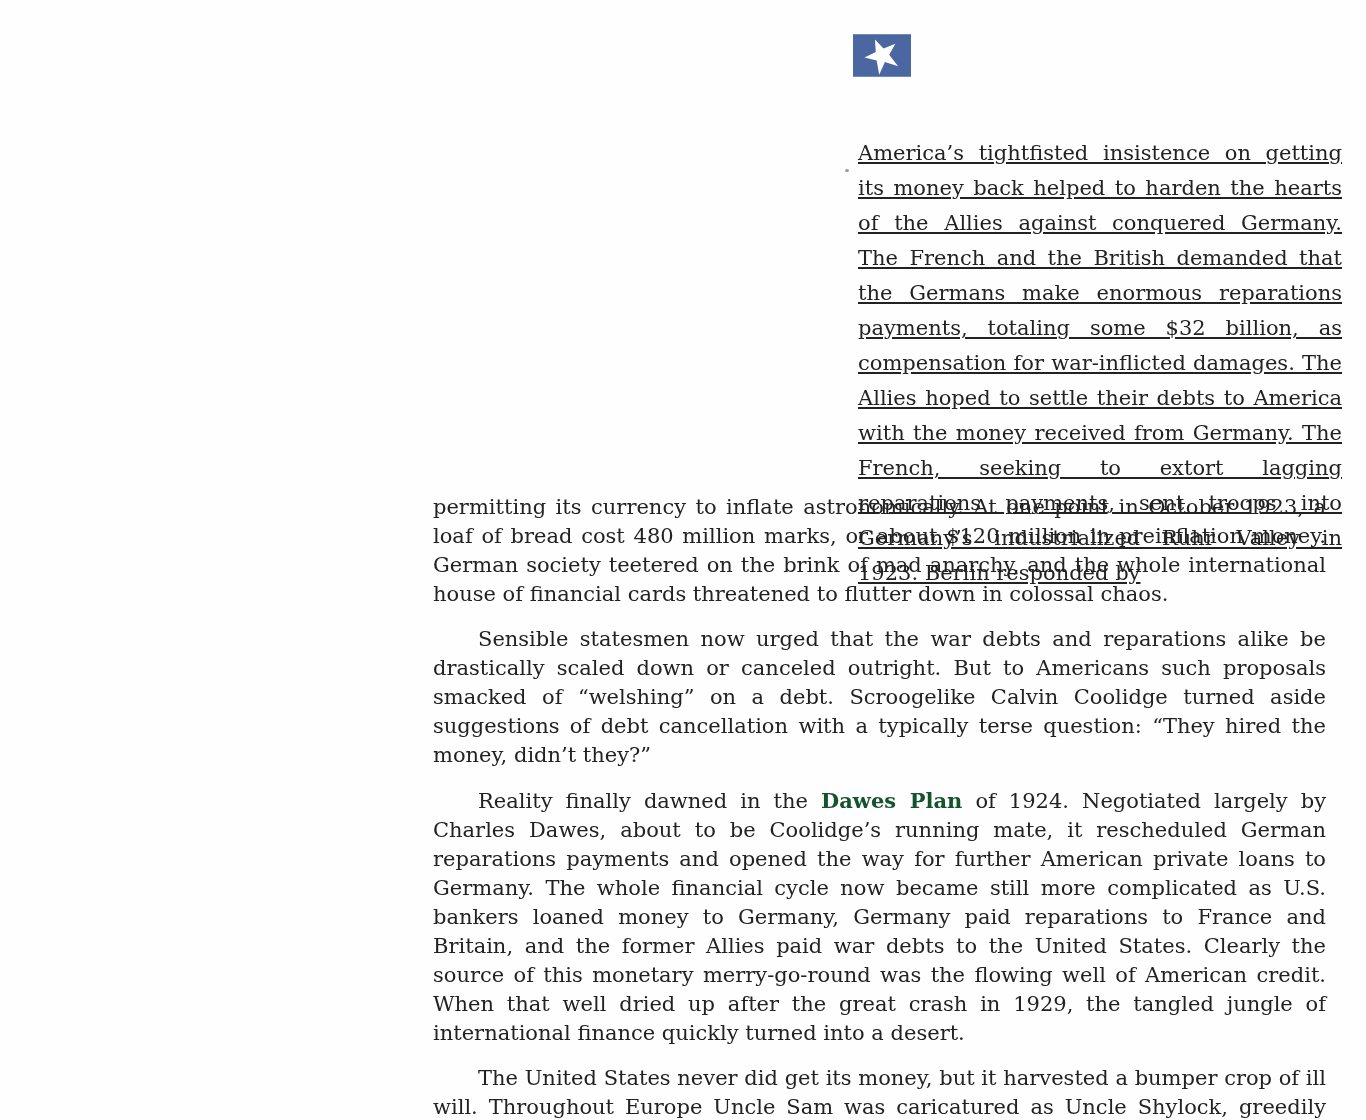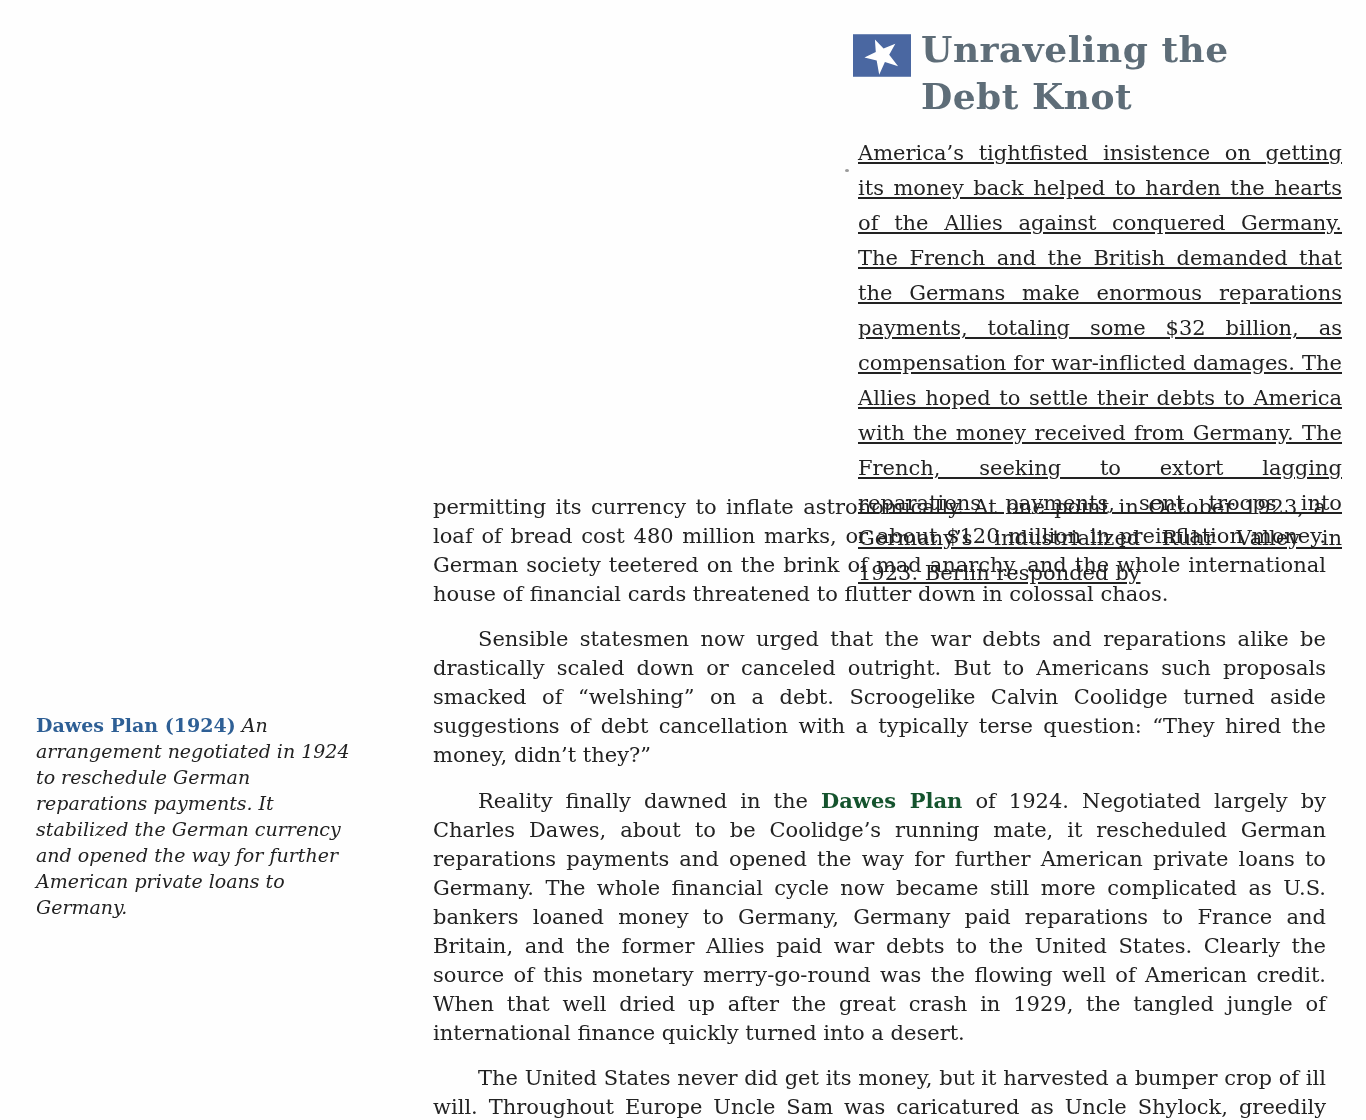--- a/index.html
+++ b/index.html
@@ -78,32 +78,27 @@
 
 <div class="page">
 
   <div class="feature-header">
     <span class="flag-icon">
       <svg viewBox="0 0 60 44" xmlns="http://www.w3.org/2000/svg">
         <rect x="0" y="0" width="60" height="44" fill="#4a67a1"></rect>
         <polygon points="30,4 34.4,16.1 47.5,16.6 37.1,24.4 40.7,38.9 30,29.4 19.3,38.9 22.9,24.4 12.5,16.6 25.6,16.1" fill="#ffffff" transform="rotate(-24 30 22)"></polygon>
       </svg>
     </span>
-    <h2 class="feature-title">
-      <span>Unraveling the</span><br>
-      <span>Debt Knot</span>
-    </h2>
   </div>
 
   <span class="scan-dot"></span>
 
   <div class="narrow-col">America’s tightfisted insistence on getting its money back helped to harden the hearts of the Allies against conquered Germany. The French and the British demanded that the Germans make enormous reparations payments, totaling some $32 billion, as compensation for war-inflicted damages. The Allies hoped to settle their debts to America with the money received from Germany. The French, seeking to extort lagging reparations payments, sent troops into Germany’s industrialized Ruhr Valley in 1923. Berlin responded by</div>
 
   <div class="main-col">
     <p>permitting its currency to inflate astronomically. At one point in October 1923, a loaf of bread cost 480 million marks, or about $120 million in preinflation money. German society teetered on the brink of mad anarchy, and the whole international house of financial cards threatened to flutter down in colossal chaos.</p>
     <p class="indent">Sensible statesmen now urged that the war debts and reparations alike be drastically scaled down or canceled outright. But to Americans such proposals smacked of “welshing” on a debt. Scroogelike Calvin Coolidge turned aside suggestions of debt cancellation with a typically terse question: “They hired the money, didn’t they?”</p>
     <p class="indent"><span>Reality finally dawned in the </span><span class="key-term">Dawes Plan</span><span> of 1924. Negotiated largely by Charles Dawes, about to be Coolidge’s running mate, it rescheduled German reparations payments and opened the way for further American private loans to Germany. The whole financial cycle now became still more complicated as U.S. bankers loaned money to Germany, Germany paid reparations to France and Britain, and the former Allies paid war debts to the United States. Clearly the source of this monetary merry-go-round was the flowing well of American credit. When that well dried up after the great crash in 1929, the tangled jungle of international finance quickly turned into a desert.</span></p>
     <p class="indent">The United States never did get its money, but it harvested a bumper crop of ill will. Throughout Europe Uncle Sam was caricatured as Uncle Shylock, greedily whetting his knife for the last pound of Allied flesh. The bad taste left in American mouths by the whole sorry episode contributed powerfully to the storm-cellar neutrality legislation passed by Congress in the 1930s.</p>
   </div>
 
-  <aside class="margin-note"><span class="term">Dawes Plan (1924)</span><span class="def"> An arrangement negotiated in 1924 to reschedule German reparations payments. It stabilized the German currency and opened the way for further American private loans to Germany.</span></aside>
 
 </div>
 
 </body></html>

